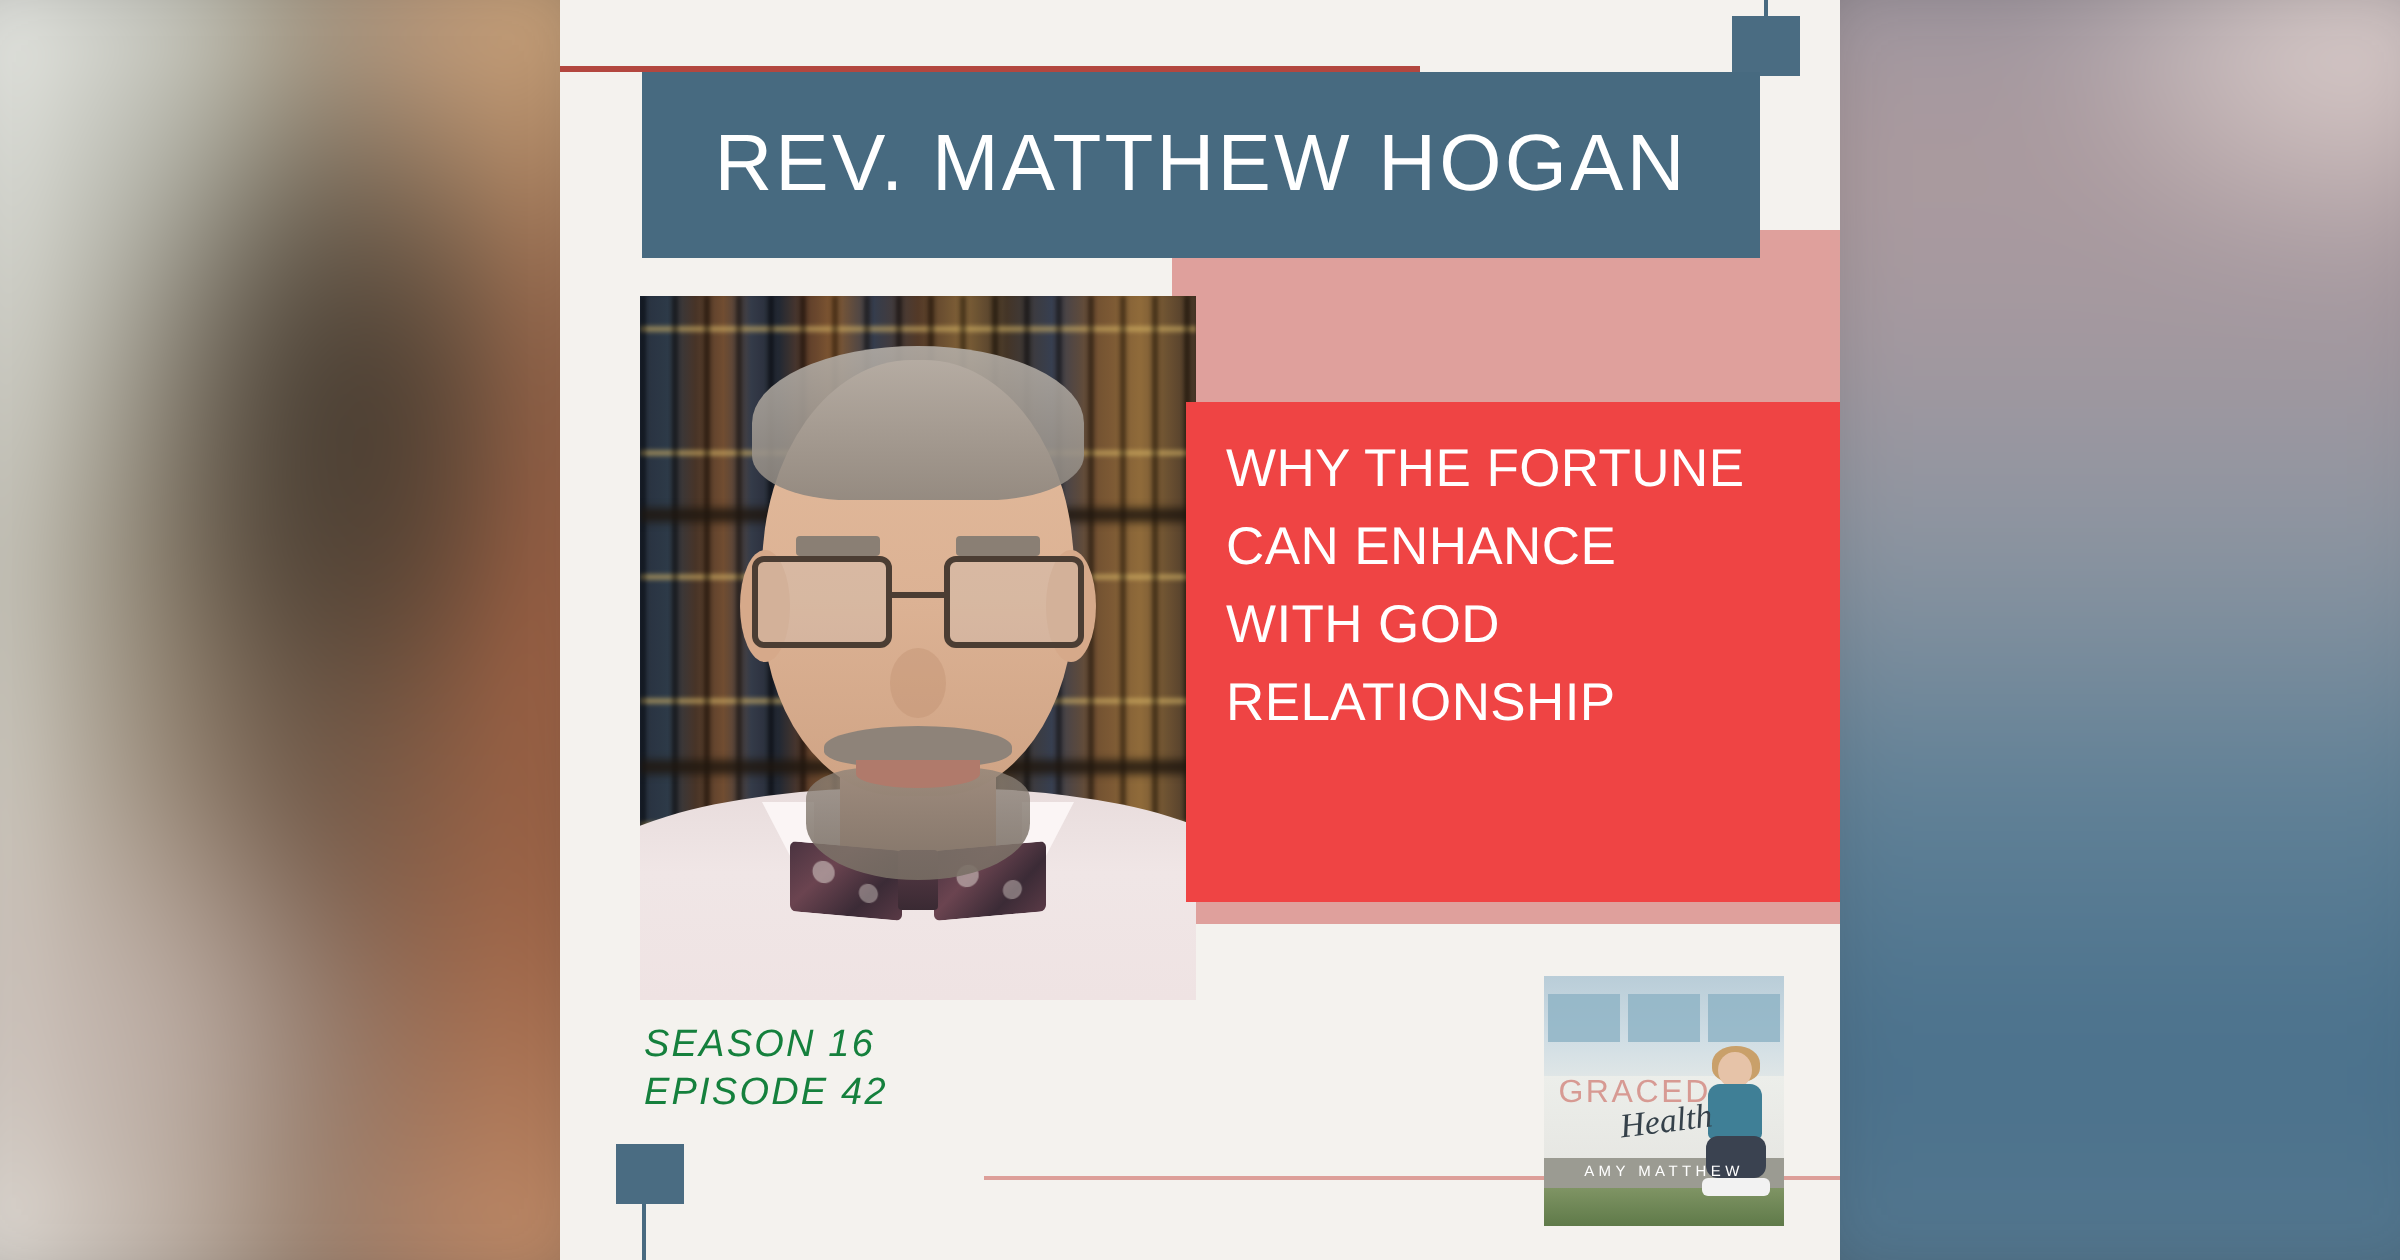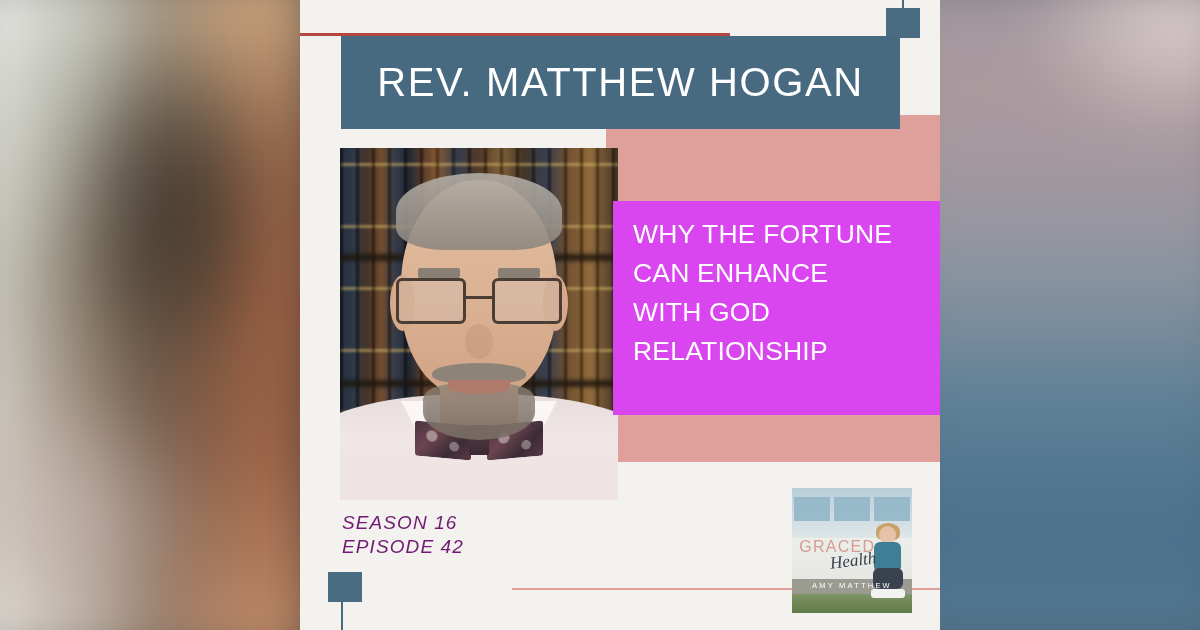--- a/index.html
+++ b/index.html
@@ -50,21 +50,20 @@
 
   
   #card {
     position: absolute;
     left: 280px;
     top: 0;
     width: 640px;
     height: 630px;
     background: #f4f2ee;
     overflow: hidden;
-    margin-left: 20px;
   }
 
   
   .rule-top {
     position: absolute;
     left: 0px;
     top: 33px;
     width: 430px;
     height: 3px;
     background: #b3473f;
@@ -115,22 +114,22 @@
     background: #476a80;
     display: flex;
     align-items: center;
     justify-content: center;
   }
   .block-subtitle {
     position: absolute;
     left: 313px;
     top: 201px;
     width: 327px;
-    height: 214px;
-    background: #d946ef;
+    height: 250px;
+    background: #ef4444;
     box-sizing: border-box;
     padding: 14px 0 0 20px;
   }
 
   
   .guest-name {
     color: #ffffff;
     font-size: 40px;
     font-weight: 400;
     letter-spacing: 1.6px;
@@ -144,21 +143,21 @@
     line-height: 39px;
     letter-spacing: 0.2px;
     font-family: "Liberation Sans", sans-serif;
   }
   .ep-title .line { display: block; white-space: nowrap; }
 
   .season-block {
     position: absolute;
     left: 42px;
     top: 511px;
-    color: #701a75;
+    color: #15803d;
     font-style: italic;
     font-size: 19px;
     line-height: 24px;
     letter-spacing: 1.1px;
     font-family: "Liberation Sans", sans-serif;
   }
   .season-block span { display: block; }
 
   
   .logo {

